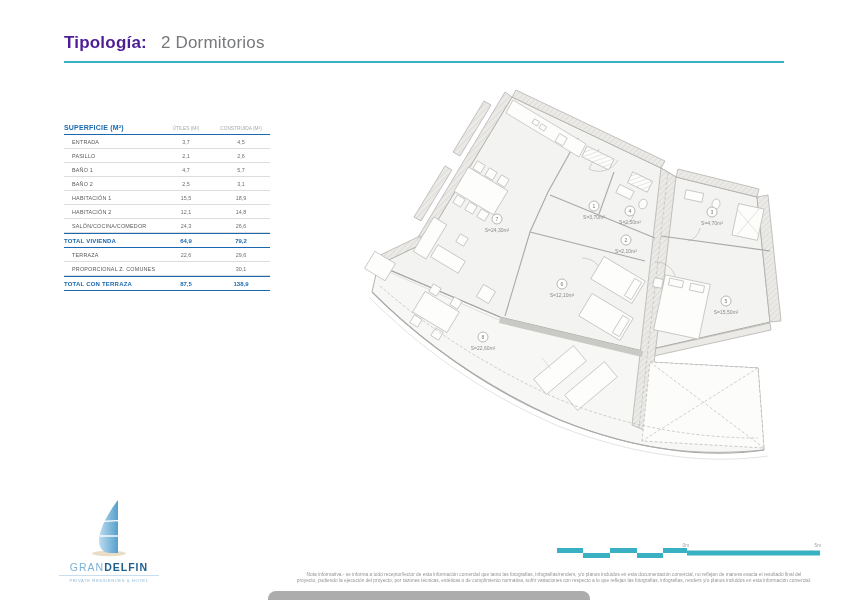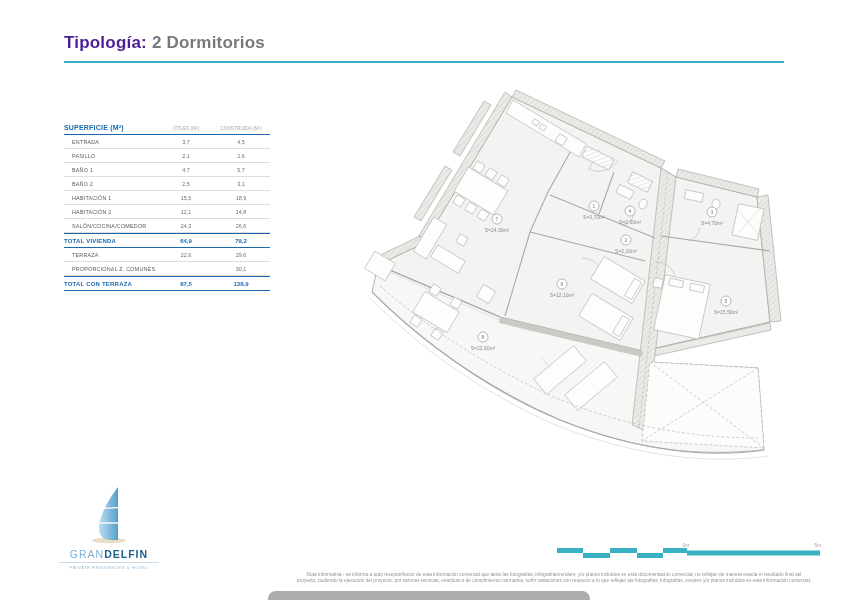--- a/index.html
+++ b/index.html
@@ -8,21 +8,21 @@
     --logo-dark:#1d5e8c;
     --logo-light:#7cb1d8;
   }
   *{margin:0;padding:0;box-sizing:border-box;}
   html,body{width:848px;height:600px;background:#ffffff;overflow:hidden;
     font-family:"Liberation Sans",sans-serif;position:relative;}
 
   
   .title{position:absolute;left:64px;top:33px;font-size:17px;letter-spacing:.2px;white-space:nowrap;}
   .title .t-bold{font-weight:700;color:#4c1d95;}
-  .title .t-light{font-weight:700;color:#77787b;margin-left:5px;}
+  .title .t-light{font-weight:400;color:#77787b;margin-left:14px;}
   .title-rule{position:absolute;left:64px;top:61px;width:720px;height:2px;background:var(--teal);}
 
   
   .area-table{position:absolute;left:64px;top:124px;width:206px;}
   .t-head{display:flex;align-items:flex-end;border-bottom:1.6px solid var(--blue);padding-bottom:3px;}
   .t-title{width:96px;font-size:7px;font-weight:700;color:var(--blue);letter-spacing:.2px;}
   .t-col{font-size:4.8px;color:#a7a9ac;text-align:center;}
   .t-col.c1{width:52px;}
   .t-col.c2{width:58px;}
   .t-row{display:flex;align-items:center;height:14px;border-bottom:.5px solid #dcdddf;}
@@ -44,21 +44,21 @@
   .furn{fill:#fdfdfc;stroke:#b9b9b7;stroke-width:.7;}
   .thin{stroke:#c6c6c4;stroke-width:.5;fill:none;}
   .dash{stroke:#bcbcba;stroke-width:.7;fill:none;stroke-dasharray:3 2;}
   .xbox{fill:#fcfcfa;stroke:#b5b5b3;stroke-width:.7;stroke-dasharray:3 2;}
   .arc{stroke:#b5b5b3;stroke-width:.6;fill:none;}
   .room-circle{fill:#ffffff;stroke:#9b9b99;stroke-width:.7;}
   .room-num{font-size:5px;fill:#77787b;text-anchor:middle;font-family:"Liberation Sans",sans-serif;}
   .room-area{font-size:5px;fill:#8a8b8d;text-anchor:middle;font-family:"Liberation Sans",sans-serif;}
 
   
-  .logo{position:absolute;left:59px;top:486px;width:100px;text-align:center;}
+  .logo{position:absolute;left:59px;top:499px;width:100px;text-align:center;}
   .logo-icon{display:block;margin:0 auto;}
   .logo-word{margin-top:4px;font-size:10.5px;letter-spacing:1px;white-space:nowrap;}
   .logo-word .w1{color:var(--logo-light);font-weight:400;}
   .logo-word .w2{color:var(--logo-dark);font-weight:700;}
   .logo-sub{margin-top:2px;padding-top:1.5px;border-top:.5px solid #c9ddec;
     font-size:4.2px;letter-spacing:.55px;color:#8fb9d7;white-space:nowrap;}
 
   
   .scalebar{position:absolute;left:552px;top:538px;width:272px;height:24px;}
   .sb-seg{fill:var(--teal);}

